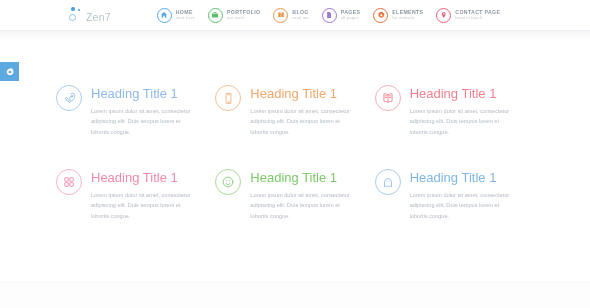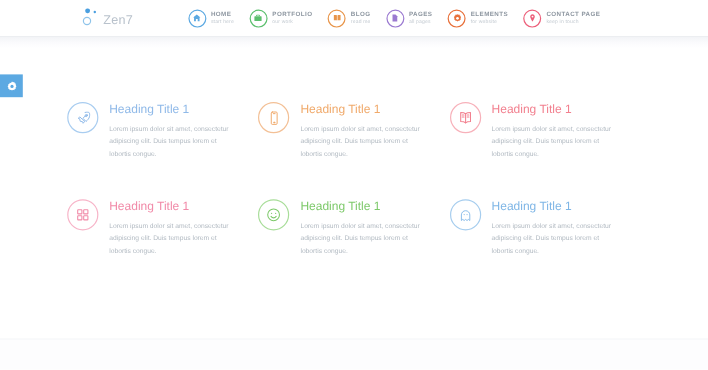--- a/index.html
+++ b/index.html
@@ -154,21 +154,21 @@
     display: flex;
     align-items: center;
     justify-content: center;
     flex: 0 0 auto;
     box-sizing: border-box;
     margin-top: 1px;
   }
   .feature-icon svg { display: block; }
   .feature-body { min-width: 0; }
   .feature-title {
-    font-size: 10px;
+    font-size: 13px;
     line-height: 1;
     margin: 3px 0 6px 0;
     font-weight: normal;
   }
   .feature-text {
     font-size: 5.6px;
     line-height: 1.85;
     color: #b2bac2;
     margin: 0;
     max-width: 112px;

